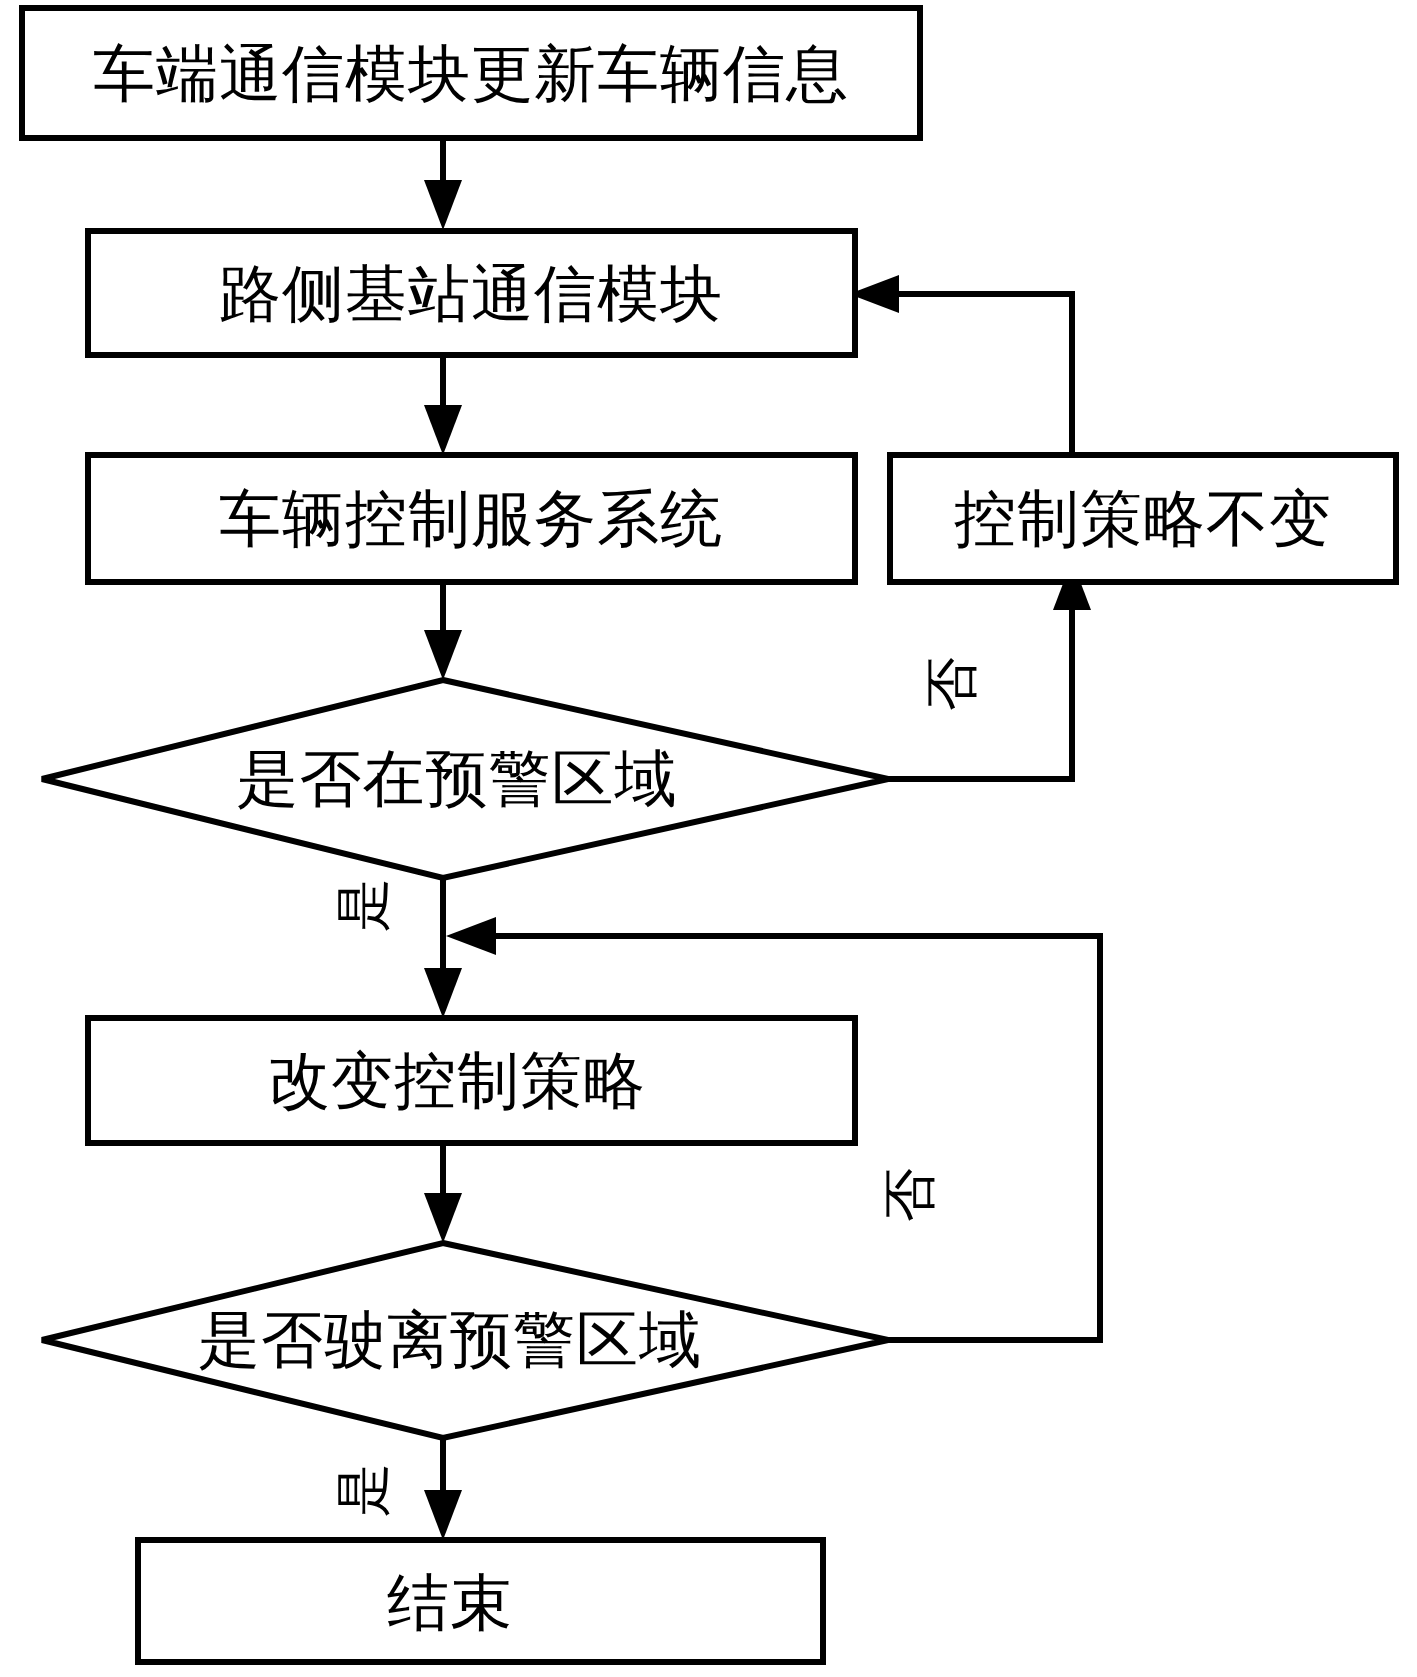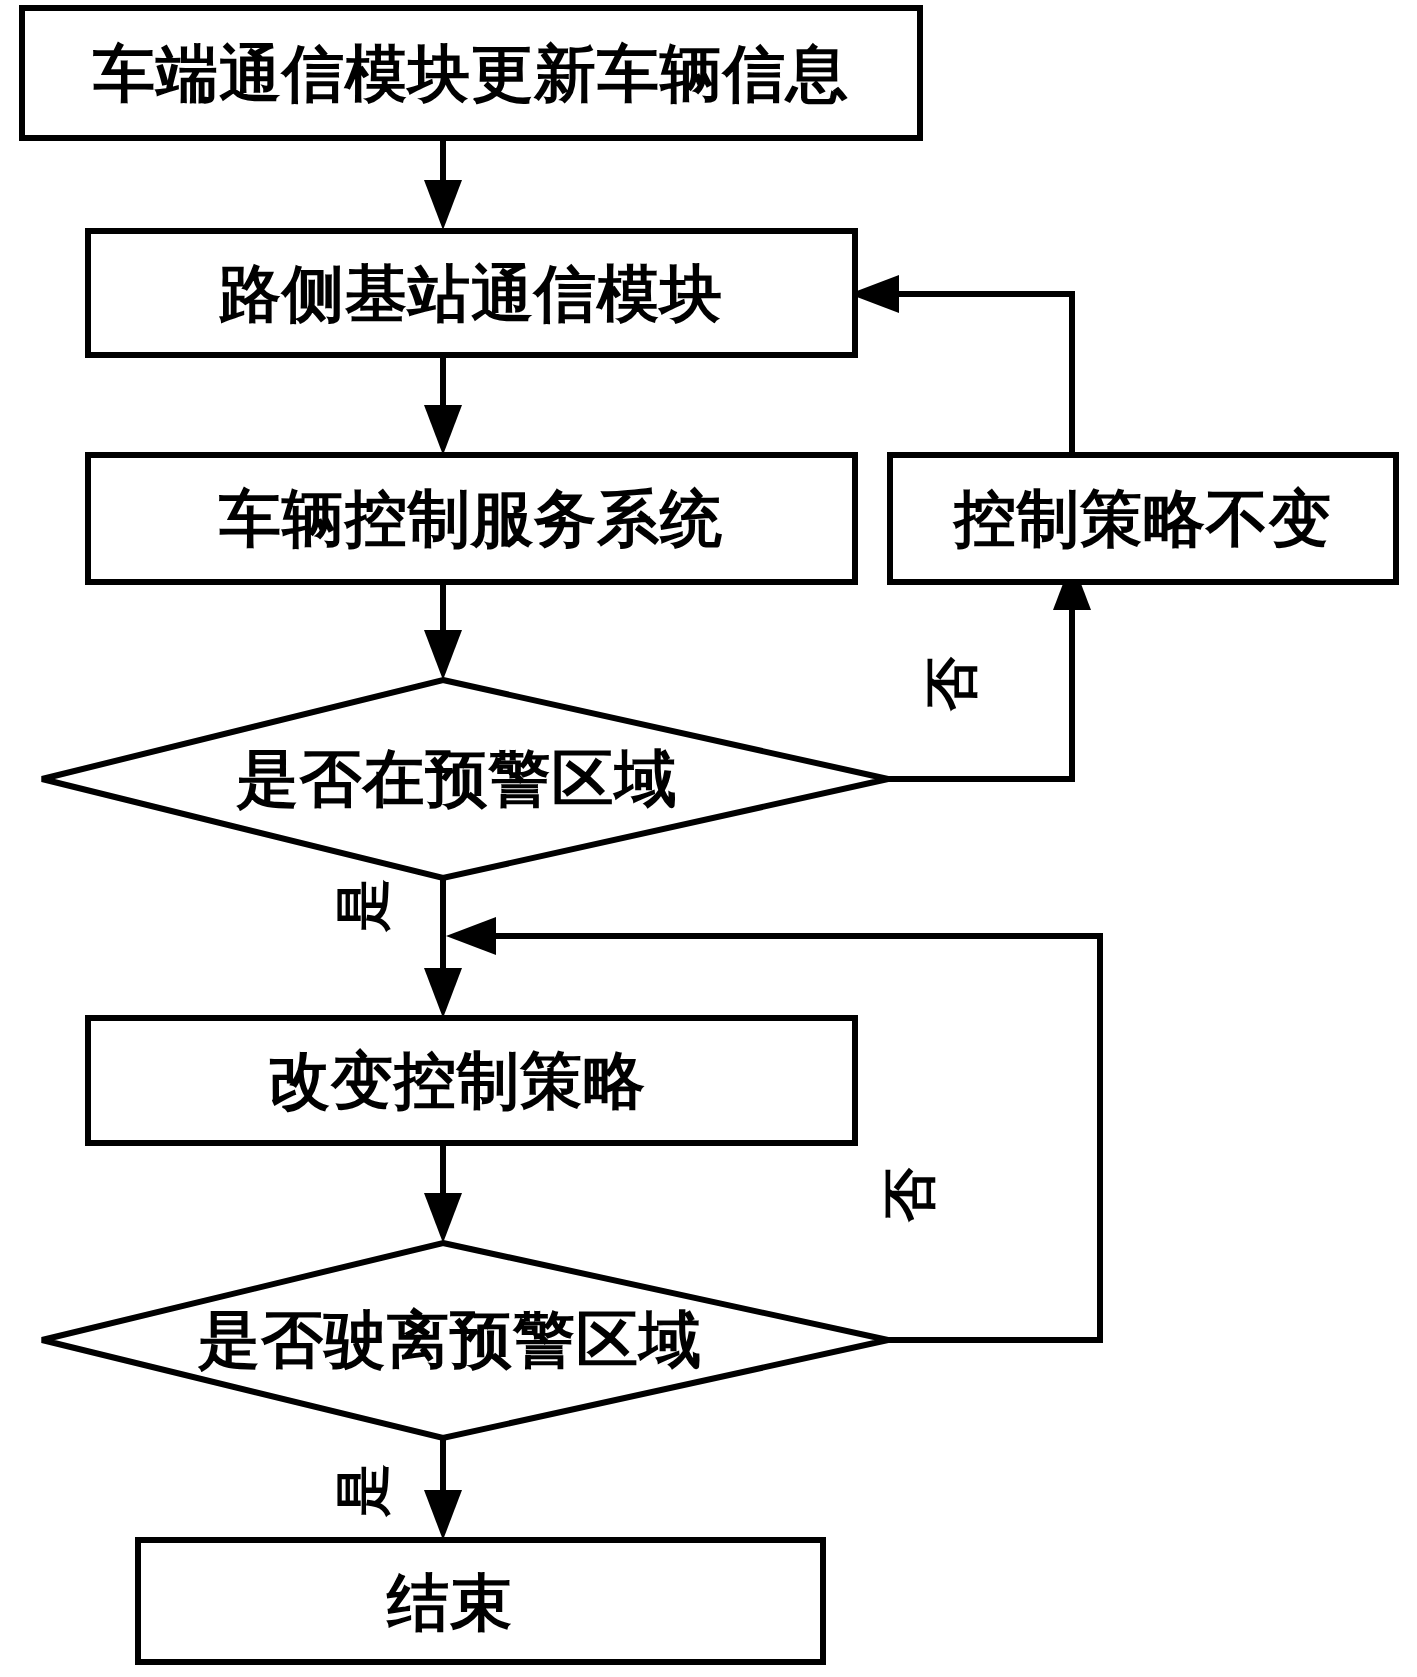--- a/index.html
+++ b/index.html
@@ -11,21 +11,20 @@
     width: 1417px;
     height: 1677px;
     font-family: "Liberation Serif", "DejaVu Serif", serif;
     overflow: hidden;
   }
   #flowchart-root {
     position: relative;
     width: 1417px;
     height: 1677px;
     background: #ffffff;
-    font-weight: bold;
   }
   svg.chart-canvas {
     position: absolute;
     top: 0;
     left: 0;
     width: 1417px;
     height: 1677px;
     display: block;
   }
   .node-shape {

